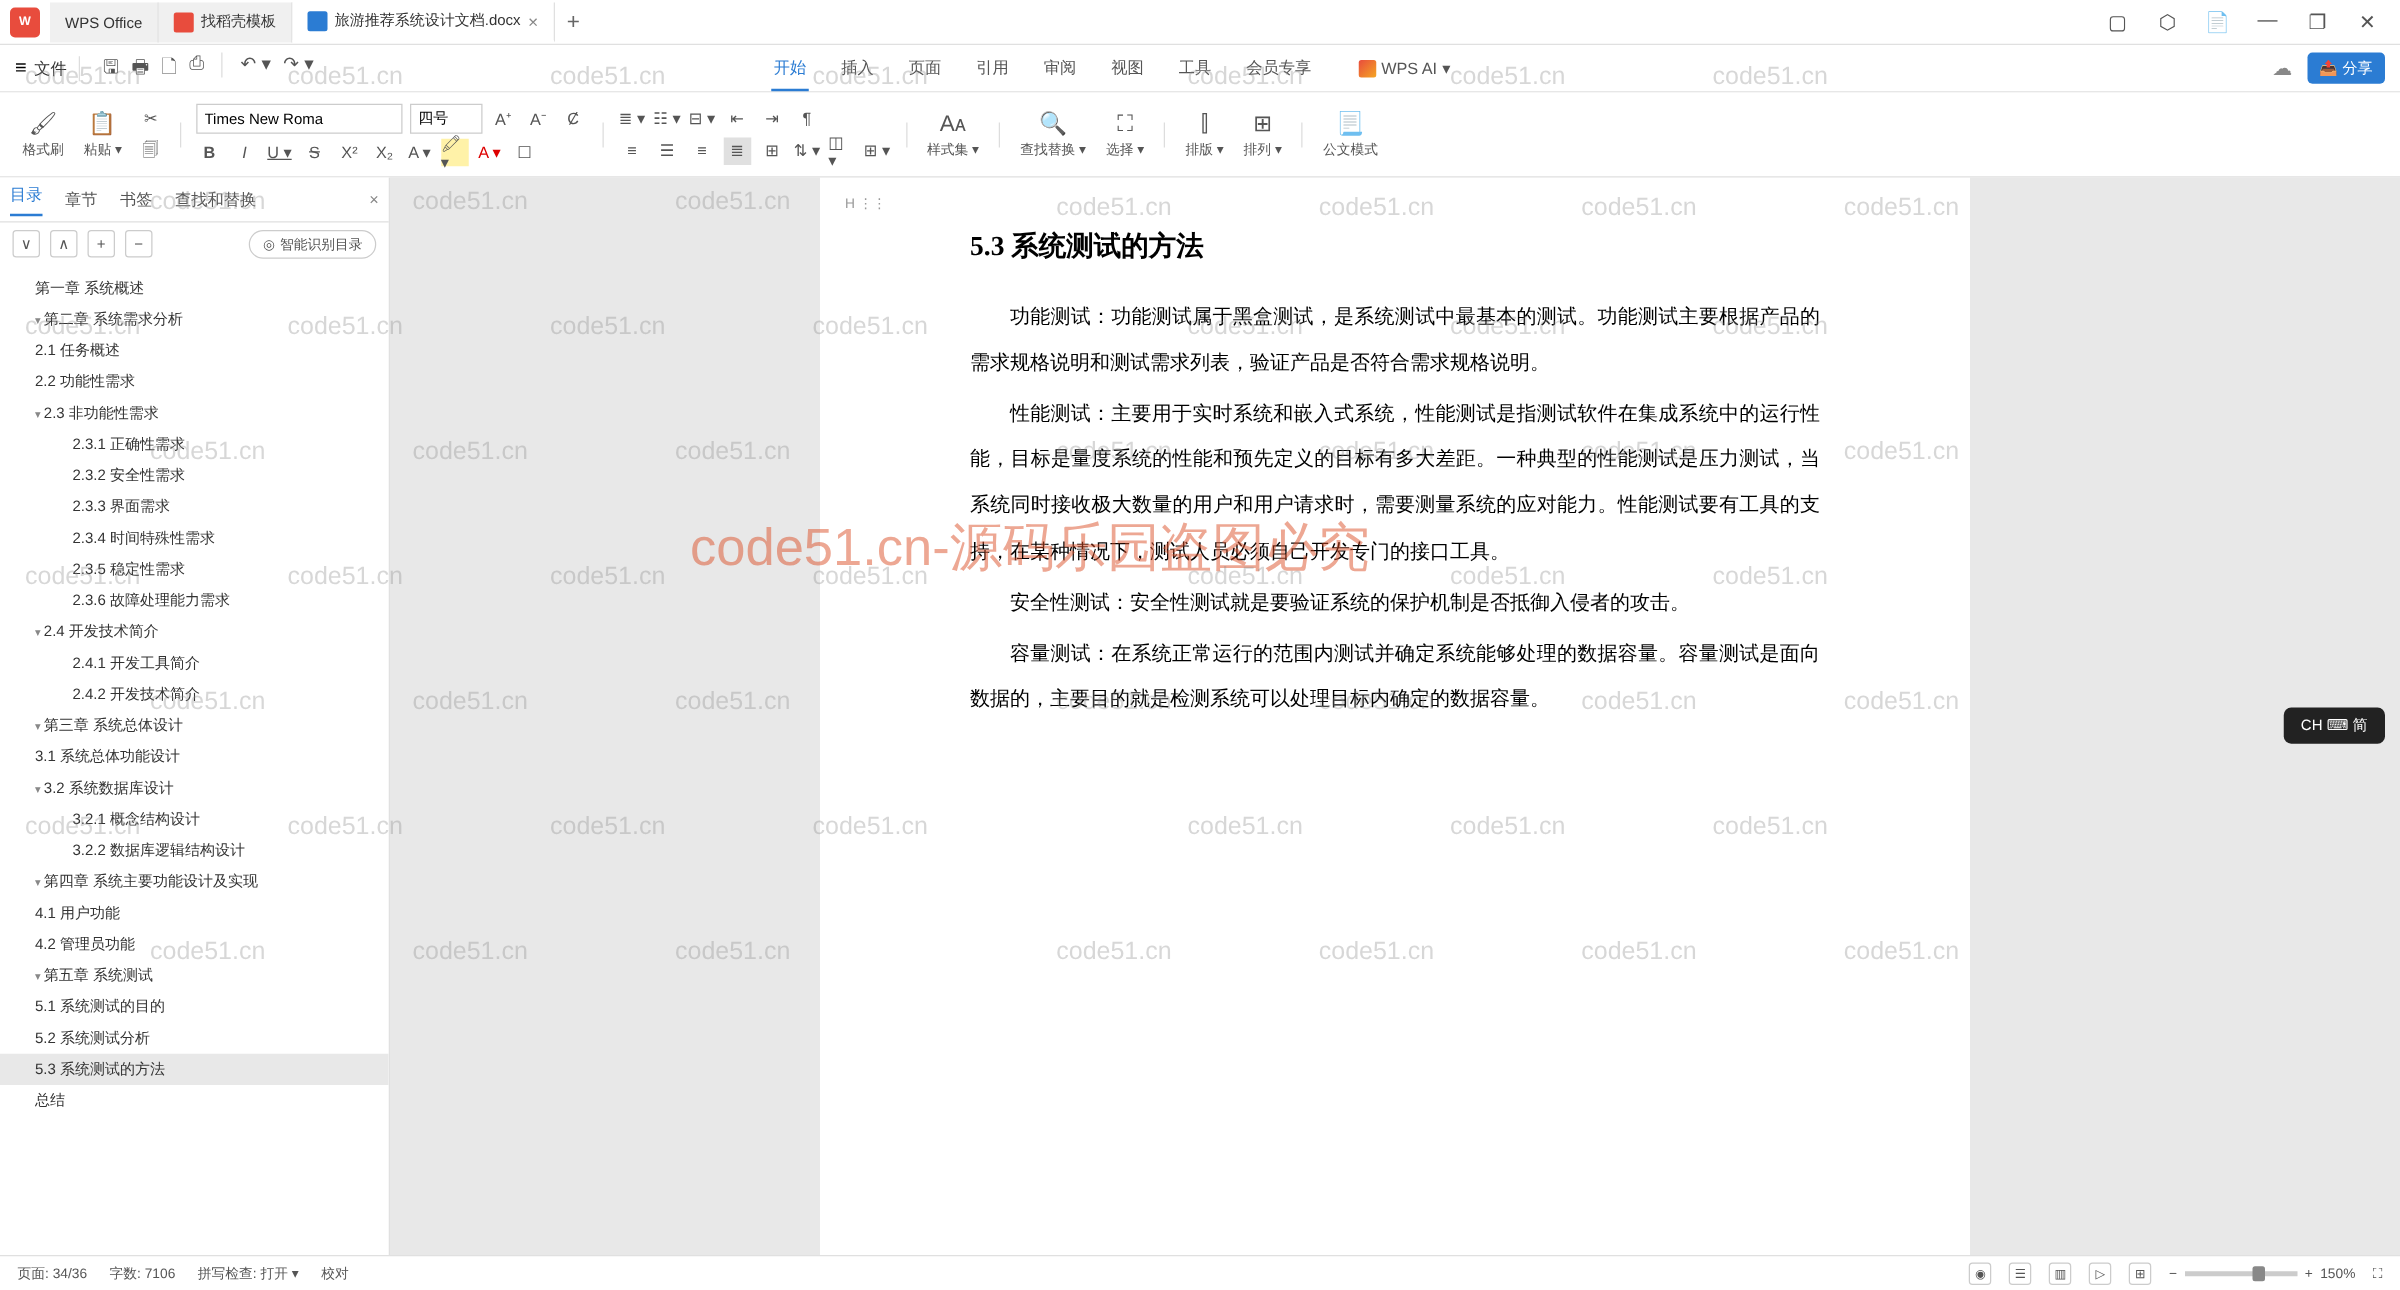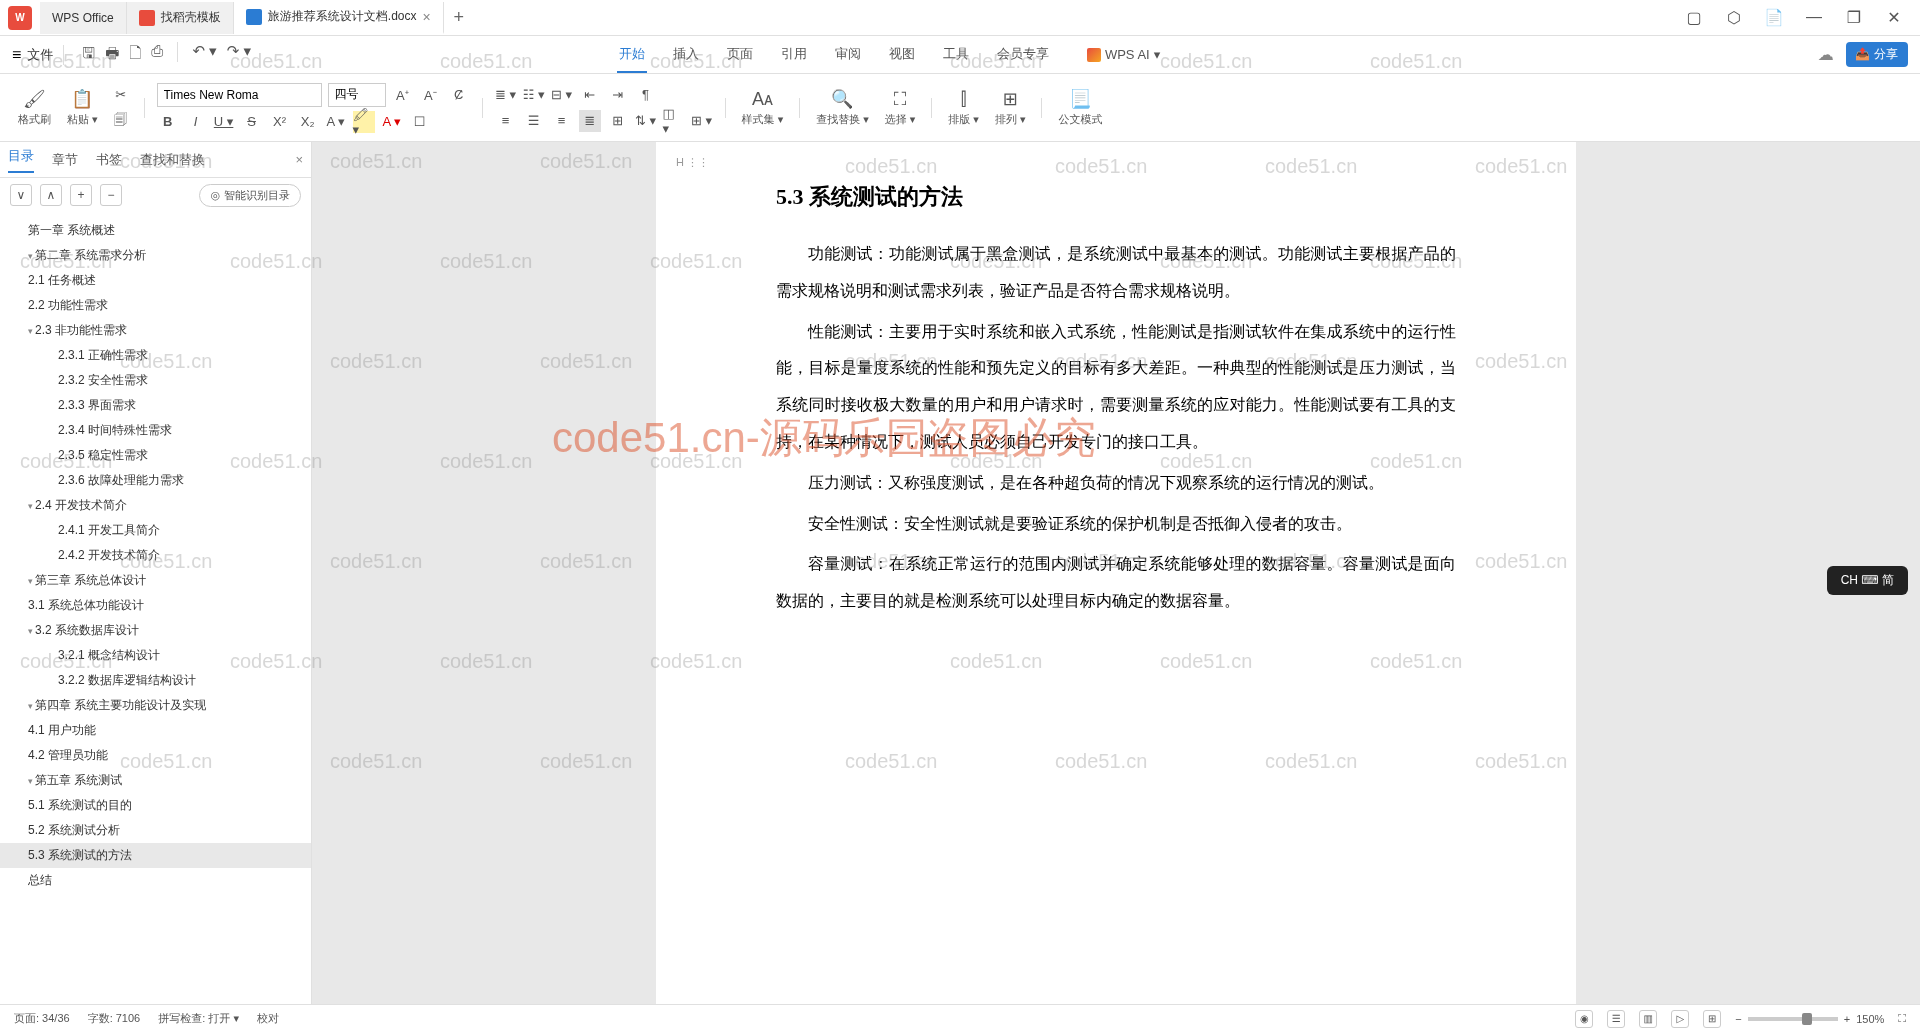--- a/index.html
+++ b/index.html
@@ -264,21 +264,20 @@
         <div class="l1">总结</div>
       </div>
   </div>
 
   <div class="docarea">
     <div class="page">
       <div class="pgmark">H ⋮⋮</div>
       <h2>5.3  系统测试的方法</h2>
       <p>功能测试：功能测试属于黑盒测试，是系统测试中最基本的测试。功能测试主要根据产品的需求规格说明和测试需求列表，验证产品是否符合需求规格说明。</p>
       <p>性能测试：主要用于实时系统和嵌入式系统，性能测试是指测试软件在集成系统中的运行性能，目标是量度系统的性能和预先定义的目标有多大差距。一种典型的性能测试是压力测试，当系统同时接收极大数量的用户和用户请求时，需要测量系统的应对能力。性能测试要有工具的支持，在某种情况下，测试人员必须自己开发专门的接口工具。</p>
-      <p>压力测试：又称强度测试，是在各种超负荷的情况下观察系统的运行情况的测试。</p>
       <p>安全性测试：安全性测试就是要验证系统的保护机制是否抵御入侵者的攻击。</p>
       <p>容量测试：在系统正常运行的范围内测试并确定系统能够处理的数据容量。容量测试是面向数据的，主要目的就是检测系统可以处理目标内确定的数据容量。</p>
     </div>
   </div>
 </div>
 
 <div class="wm-big">code51.cn-源码乐园盗图必究</div>
 
 <div class="statusbar">
   <span>页面: 34/36</span>

